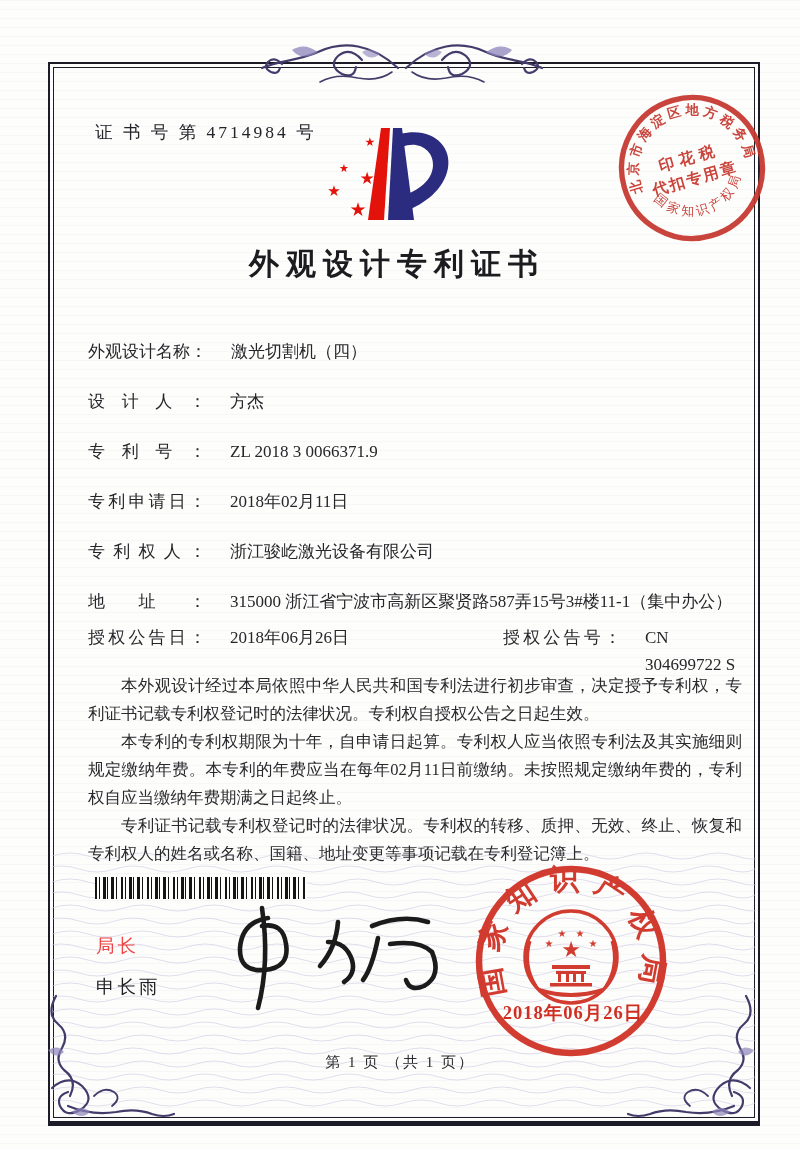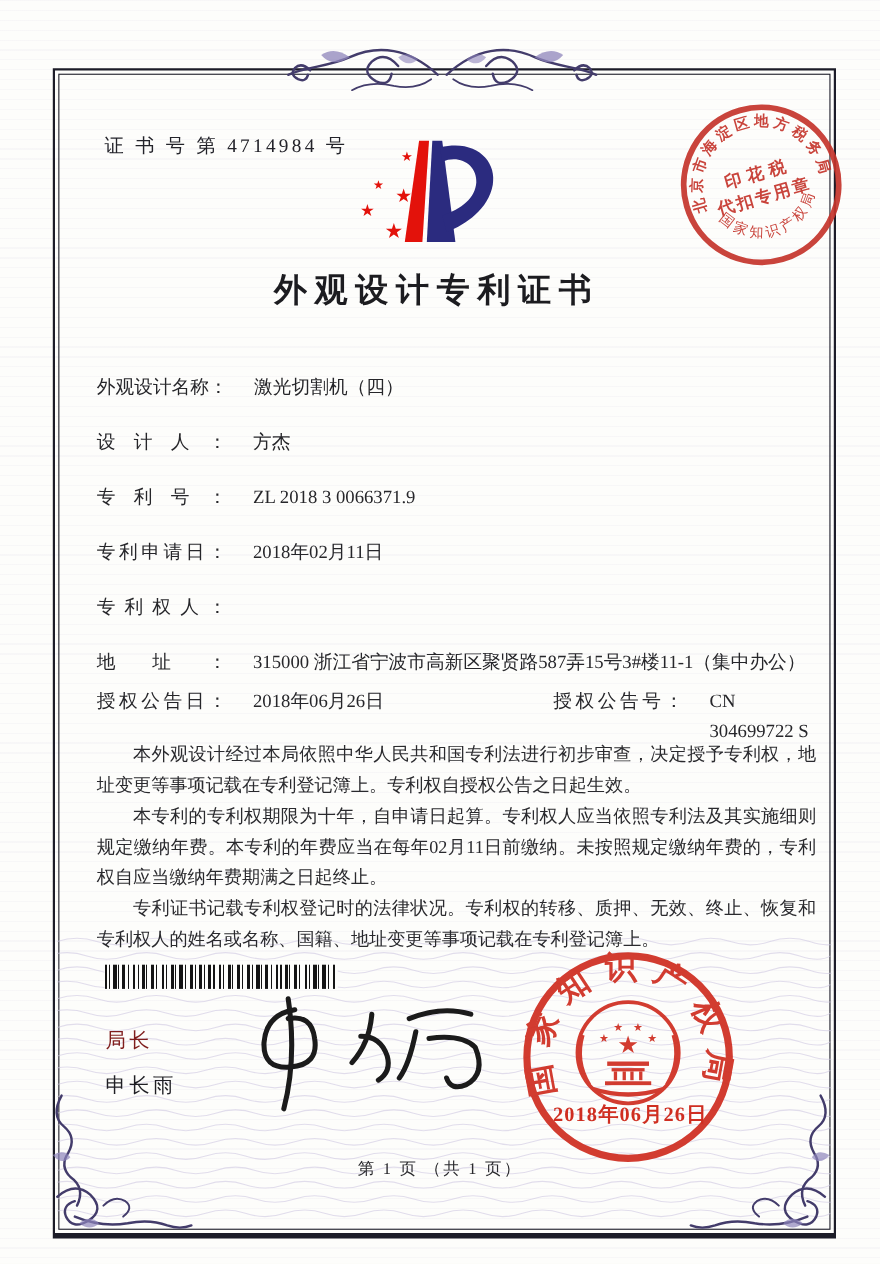--- a/index.html
+++ b/index.html
@@ -39,21 +39,21 @@
   .barcode{position:absolute;left:95px;top:877px;width:212px;height:22px;
     background:repeating-linear-gradient(90deg,
       #141414 0 2px,#fdfdfb 2px 4px,
       #141414 4px 5px,#fdfdfb 5px 8px,
       #141414 8px 11px,#fdfdfb 11px 12px,
       #141414 12px 13px,#fdfdfb 13px 16px,
       #141414 16px 19px,#fdfdfb 19px 21px,
       #141414 21px 22px,#fdfdfb 22px 26px);}
   
   .signer-role{position:absolute;left:96px;top:933px;font-size:18.5px;letter-spacing:3px;
-      font-family:"Liberation Sans","DejaVu Sans",sans-serif;color:#7f1d1d;}
+      font-family:"Liberation Sans","DejaVu Sans",sans-serif;color:#ef4444;}
   .signer-name{position:absolute;left:96px;top:974px;font-size:18.5px;letter-spacing:3px;
       font-family:"Liberation Sans","DejaVu Sans",sans-serif;color:#1f1f24;}
   .signature{position:absolute;left:210px;top:898px;width:240px;height:118px;}
   
   .seal{position:absolute;left:471px;top:861px;width:200px;height:200px;}
   .seal-date{position:absolute;left:488px;top:1000px;width:170px;text-align:center;
       font-size:18.5px;font-weight:bold;color:#cf2e21;letter-spacing:1px;}
   
   .footer{position:absolute;left:0;right:0;top:1053px;text-align:center;font-size:15px;
       letter-spacing:2px;color:#2a2a2e;}
@@ -184,35 +184,36 @@
     <div class="row">
       <span class="lbl">专利号：</span>
       <span class="val">ZL 2018 3 0066371.9</span>
     </div>
     <div class="row">
       <span class="lbl">专利申请日：</span>
       <span class="val">2018年02月11日</span>
     </div>
     <div class="row">
       <span class="lbl">专利权人：</span>
+      <span class="val">浙江骏屹激光设备有限公司</span>
     </div>
     <div class="row row-addr">
       <span class="lbl">地址：</span>
       <span class="val">315000 浙江省宁波市高新区聚贤路587弄15号3#楼11-1（集中办公）</span>
     </div>
     <div class="row">
       <span class="lbl">授权公告日：</span>
       <span class="val val-date">2018年06月26日</span>
       <span class="lbl2">授权公告号：</span>
       <span class="val">CN 304699722 S</span>
     </div>
   </div>
 
   <div class="paras">
-    <p>本外观设计经过本局依照中华人民共和国专利法进行初步审查，决定授予专利权，地址变更等事项记载在专利登记簿上。专利权自授权公告之日起生效。</p>
+    <p>本外观设计经过本局依照中华人民共和国专利法进行初步审查，决定授予专利权，专利证书记载专利权登记时的法律状况。专利权自授权公告之日起生效。</p>
     <p>本专利的专利权期限为十年，自申请日起算。专利权人应当依照专利法及其实施细则规定缴纳年费。本专利的年费应当在每年02月11日前缴纳。未按照规定缴纳年费的，专利权自应当缴纳年费期满之日起终止。</p>
     <p>专利证书记载专利权登记时的法律状况。专利权的转移、质押、无效、终止、恢复和专利权人的姓名或名称、国籍、地址变更等事项记载在专利登记簿上。</p>
   </div>
 
   <div class="barcode"></div>
 
   <div class="signer-role">局长</div>
   <div class="signer-name">申长雨</div>
 
   <svg class="signature" viewBox="0 0 240 118">

